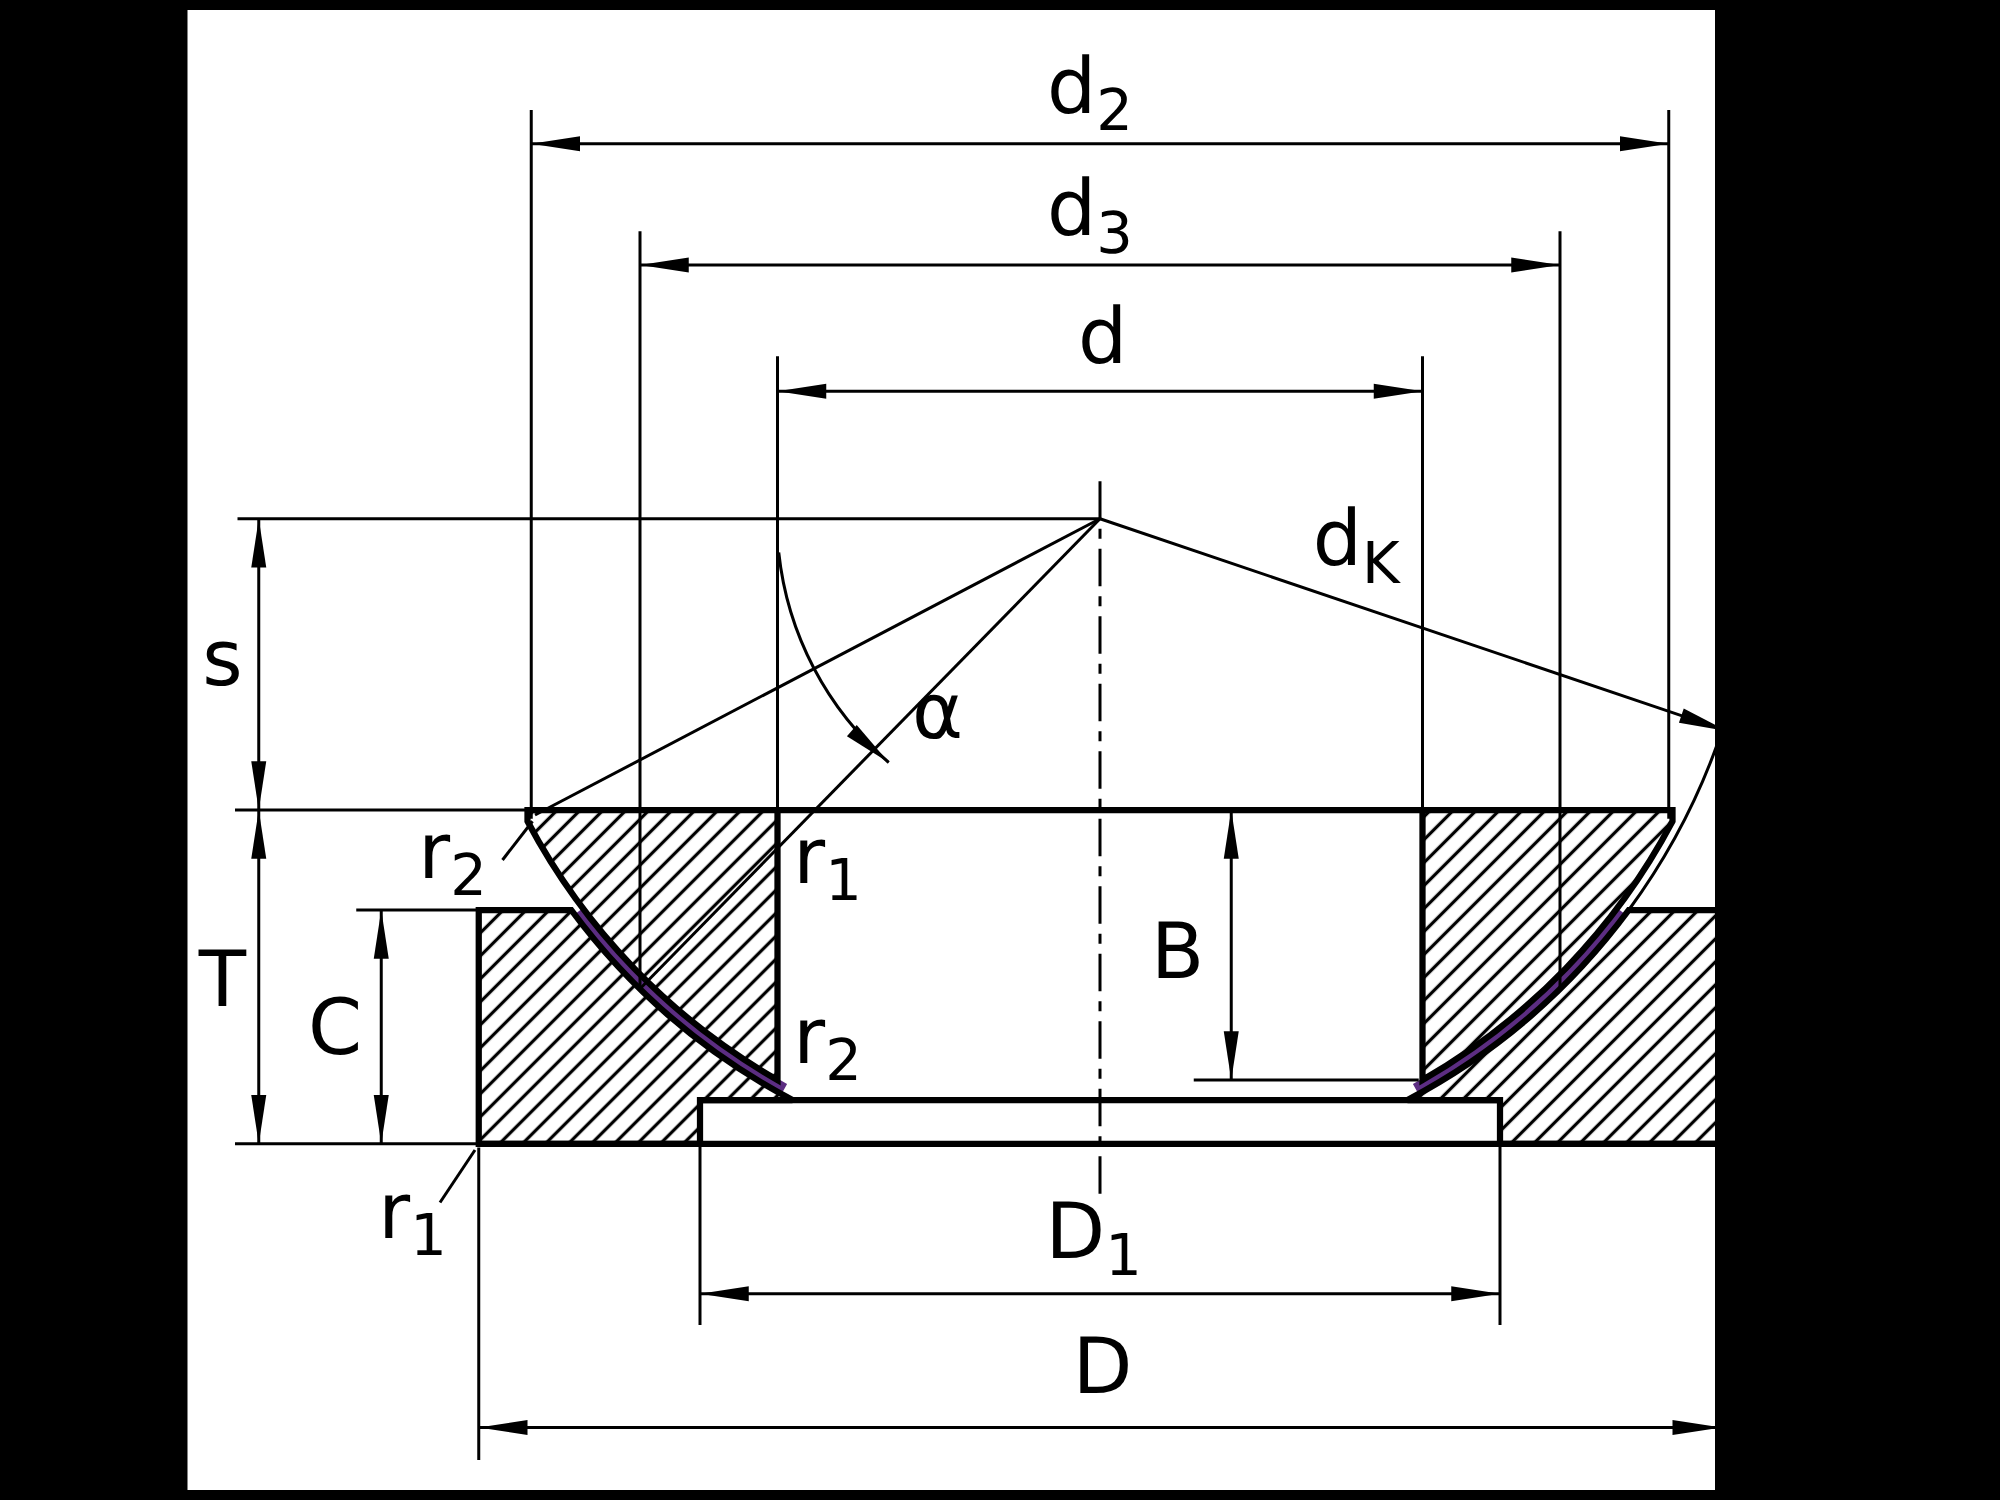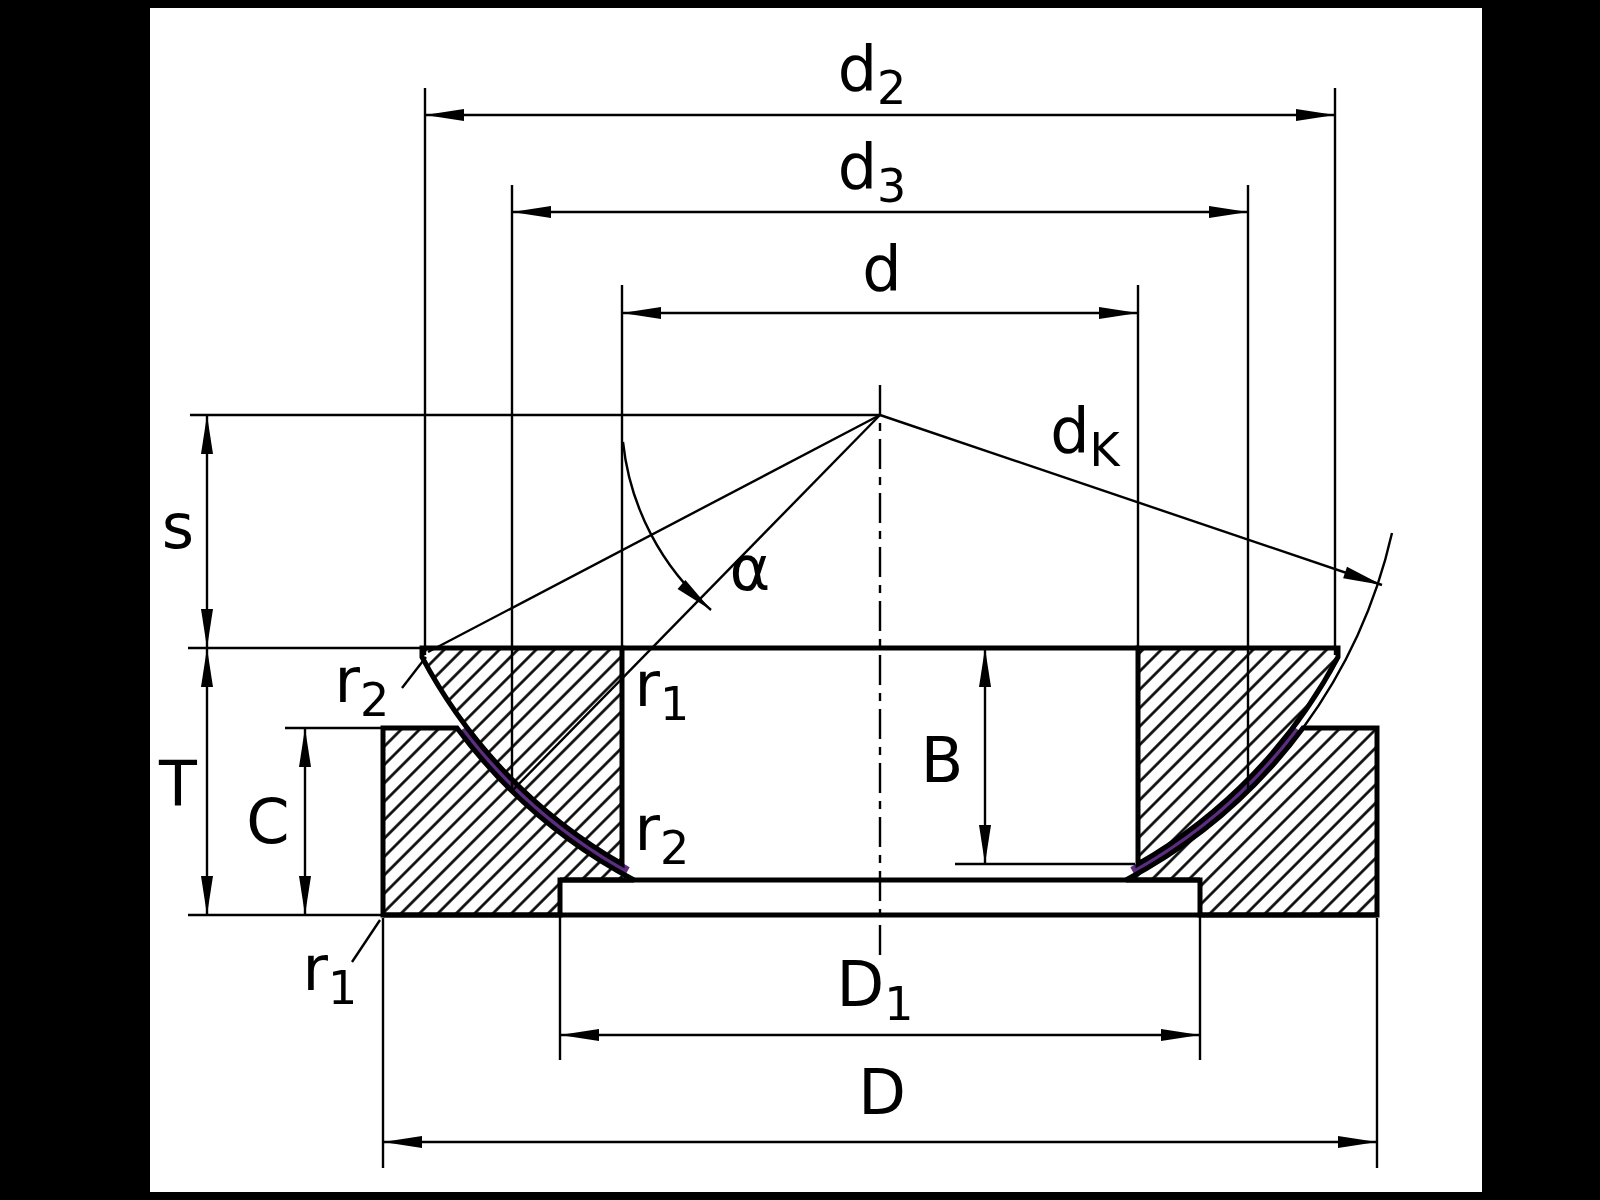--- a/index.html
+++ b/index.html
@@ -1,16 +1,16 @@
 <!DOCTYPE html>
 <html><head>
 <meta charset="utf-8">
 <style>
   html,body{margin:0;padding:0;background:#000;}
-  .stage{position:relative;width:1600px;height:1200px;background:#000;overflow:hidden;}
+  .stage{position:relative;width:1372px;height:1200px;background:#000;overflow:hidden;}
   svg{display:block;}
   svg text{font-family:"DejaVu Sans",sans-serif;fill:#000;}
   .lbl{font-size:62px;}
   .sub{font-size:46px;}
   .outline{fill:none;stroke:#000;stroke-width:5;stroke-linejoin:miter;}
   .section{stroke:#000;stroke-width:5;stroke-linejoin:miter;}
   .thin{fill:none;stroke:#000;stroke-width:2.4;}
   .dim{fill:none;stroke:#000;stroke-width:2.4;}
   .cline{fill:none;stroke:#000;stroke-width:2.4;stroke-dasharray:30 8 8 8;}
 </style>

